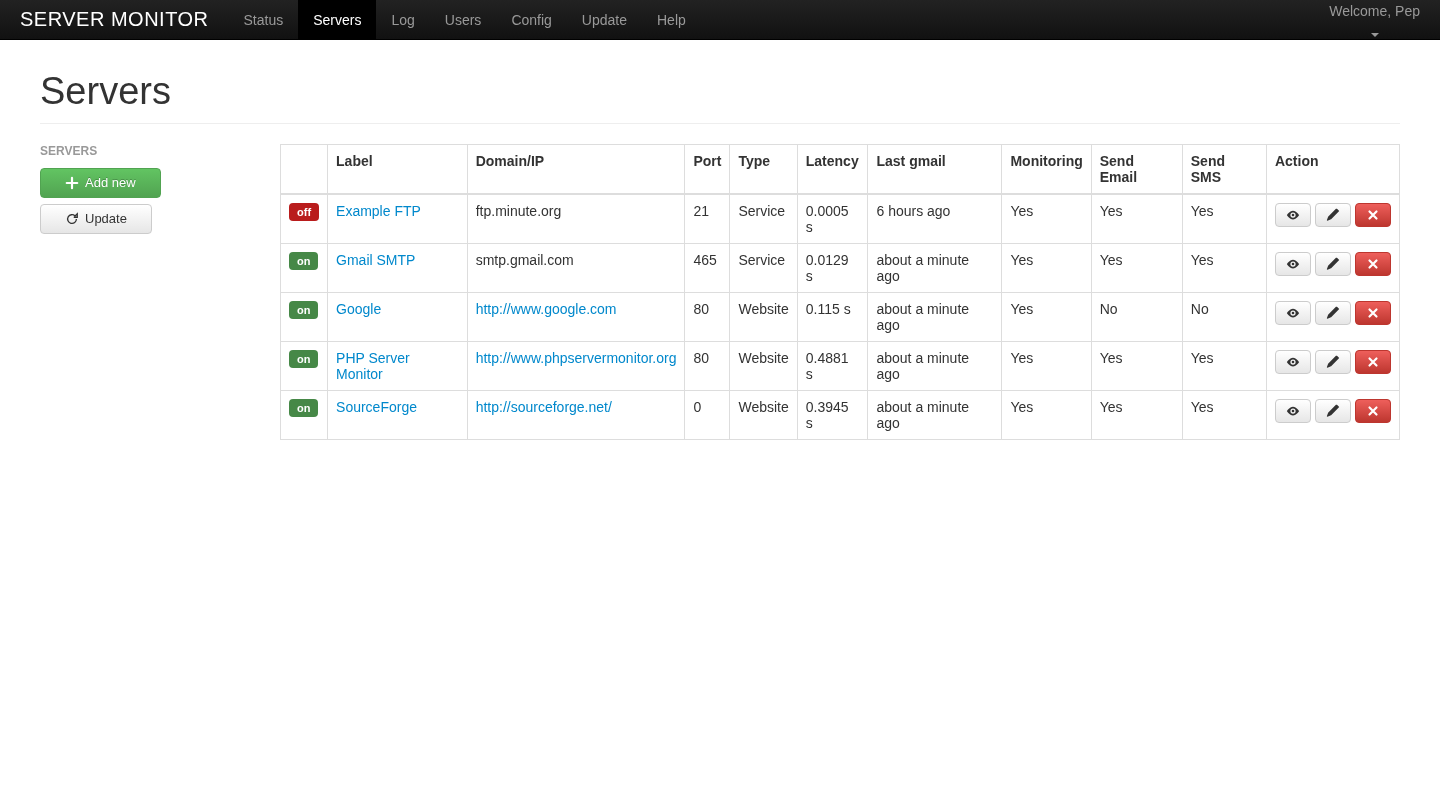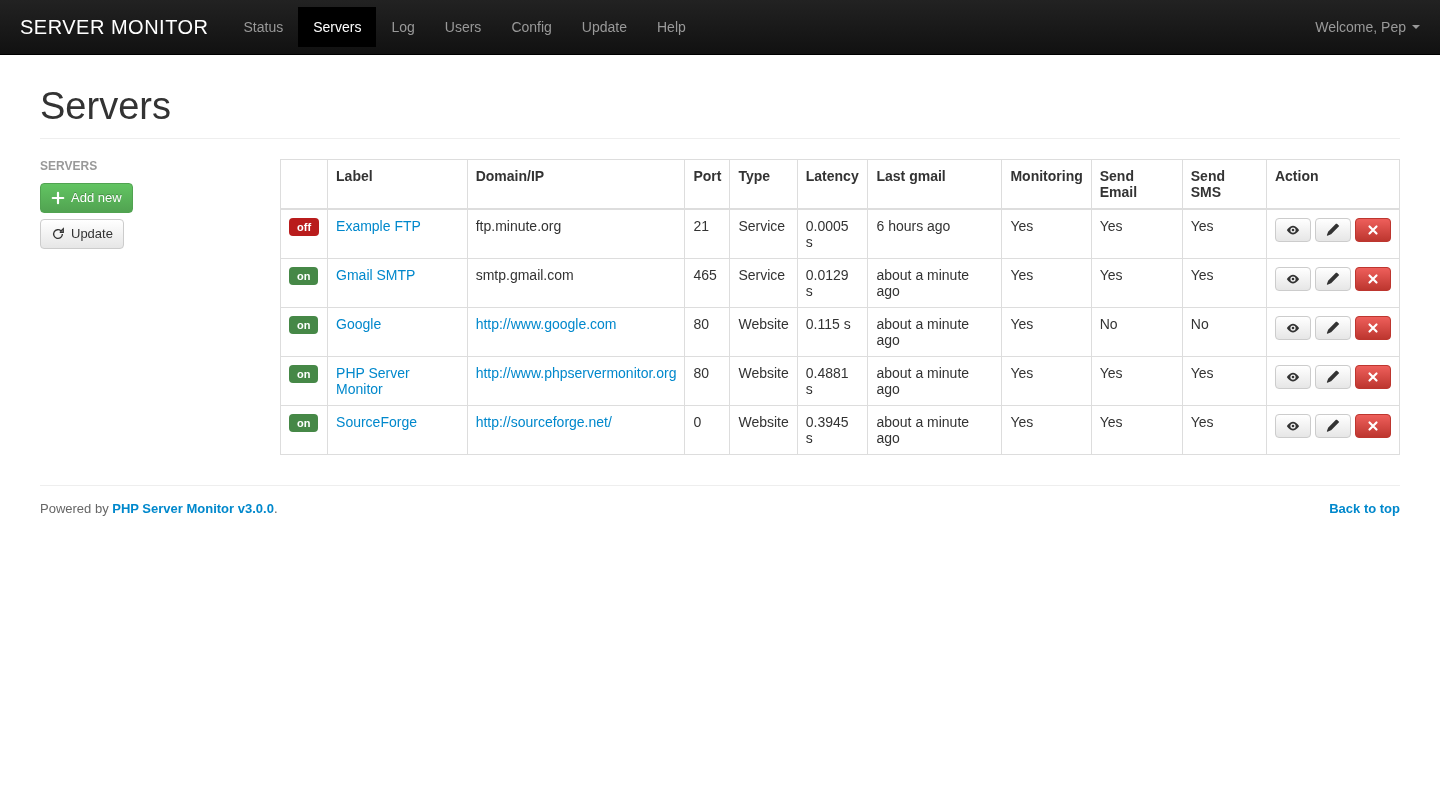--- a/index.html
+++ b/index.html
@@ -1,37 +1,37 @@
 <!DOCTYPE html>
 <html><head>
 <meta charset="utf-8">
 <style>
 * { box-sizing: border-box; margin: 0; padding: 0; }
 body { font-family: "Helvetica Neue", Helvetica, Arial, sans-serif; font-size: 14px; color: #333; background: #fff; }
 
-.navbar { background: linear-gradient(to bottom, #222 0%, #111 100%); border-bottom: 1px solid #000; height: 55px; display: flex; align-items: center; padding: 0 20px; }
+.navbar { background: linear-gradient(to bottom, #222 0%, #111 100%); border-bottom: 1px solid #000; height: 40px; display: flex; align-items: center; padding: 0 20px; }
 .navbar-brand { color: #fff; font-size: 20px; font-weight: 300; letter-spacing: 0.5px; margin-right: 20px; text-decoration: none; font-family: "Helvetica Neue", Arial, sans-serif; }
 .navbar-nav { display: flex; list-style: none; flex: 1; }
 .navbar-nav li a { color: #999; text-decoration: none; padding: 10px 15px; display: block; line-height: 20px; font-size: 14px; }
 .navbar-nav li.active a { color: #fff; background: #000; }
 .navbar-right { display: flex; align-items: center; }
-.navbar-right a { color: #999; text-decoration: none; font-size: 14px; display: flex; align-items: center; gap: 6px; }
+.navbar-right a { color: #999; text-decoration: none; font-size: 14px; display: flex; align-items: center; gap: 14px; flex-direction: column; }
 .caret { display: inline-block; width: 0; height: 0; border-left: 4px solid transparent; border-right: 4px solid transparent; border-top: 4px solid #999; }
 
 .container { max-width: 1400px; margin: 0 auto; padding: 0 20px; }
 .page-header { border-bottom: 1px solid #eee; padding: 30px 0 10px; margin-bottom: 20px; }
 .page-header h1 { font-size: 38px; font-weight: 500; color: #333; }
 
 .row { display: flex; gap: 20px; }
 .sidebar { width: 220px; flex-shrink: 0; }
 .sidebar-heading { color: #999; font-size: 12px; font-weight: bold; text-transform: uppercase; margin-bottom: 10px; }
 .btn { display: inline-flex; align-items: center; gap: 6px; padding: 5px 12px; font-size: 14px; border-radius: 4px; border: 1px solid #ccc; background: linear-gradient(to bottom, #fff 0%, #e6e6e6 100%); cursor: pointer; text-decoration: none; color: #333; margin-bottom: 6px; line-height: 20px; }
 .btn-success { background: linear-gradient(to bottom, #62c462 0%, #51a351 100%); border-color: #51a351; color: #fff; text-shadow: 0 -1px 0 rgba(0,0,0,0.25); }
 .btn-danger { background: linear-gradient(to bottom, #ee5f5b 0%, #bd362f 100%); border-color: #bd362f; color: #fff; }
-.btn-small { padding: 4px 10px; font-size: 13px; }
+.btn-small { padding: 4px 24px; font-size: 13px; }
 .btn-icon { padding: 4px 10px; }
 
 .content { flex: 1; }
 table { width: 100%; border-collapse: collapse; border: 1px solid #ddd; background: #fff; }
 table th, table td { padding: 8px; text-align: left; border-top: 1px solid #ddd; vertical-align: top; }
 table th { font-weight: bold; border-bottom: 2px solid #ddd; border-top: none; }
 table th, table td { border-left: 1px solid #ddd; }
 table th:first-child, table td:first-child { border-left: none; }
 
 .badge-status { display: inline-block; padding: 2px 8px; border-radius: 4px; color: #fff; font-size: 11px; font-weight: bold; line-height: 14px; }
@@ -276,19 +276,13 @@
                     </svg>
                   </a>
                 </div>
               </td>
             </tr>
           </tbody>
       </table>
     </div>
   </div>
 
-  <div class="footer">
-    <div>
-      <span>Powered by </span><a href="#">PHP Server Monitor v3.0.0</a><span>.</span>
-    </div>
-    <a href="#">Back to top</a>
-  </div>
 </div>
 
 </body></html>

